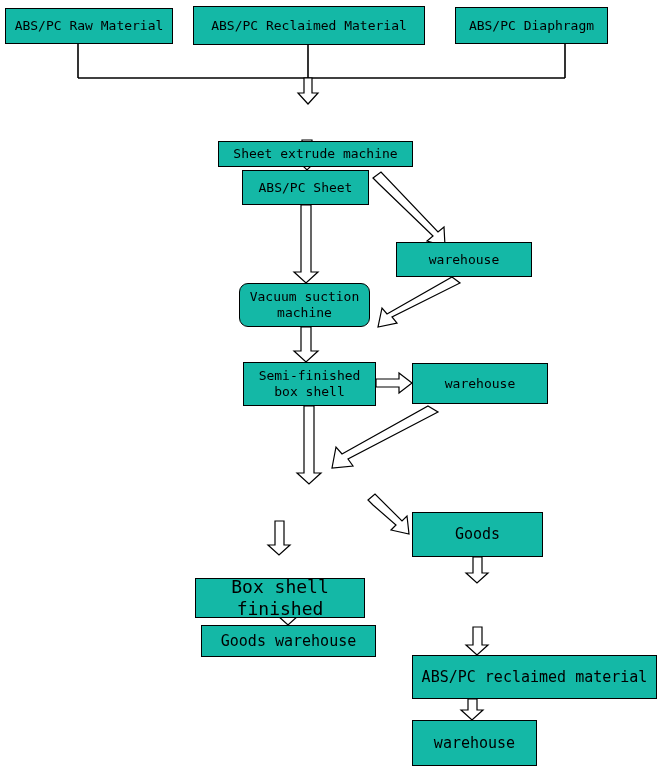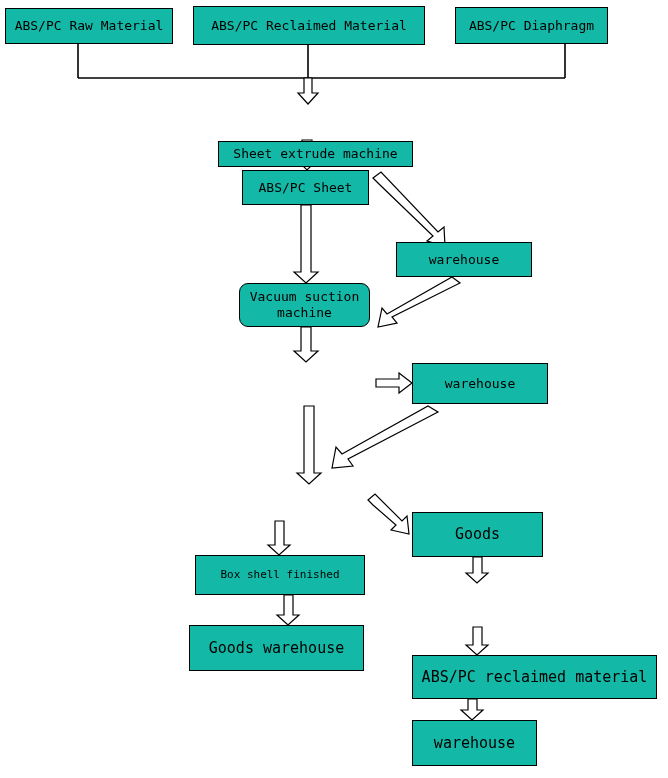--- a/index.html
+++ b/index.html
@@ -166,36 +166,40 @@
 
   <div class="node" style="left:396px; top:242px; width:136px; height:35px; font-size:13px;">
     <span class="node-label">warehouse</span>
   </div>
 
   <div class="node" style="left:239px; top:283px; width:131px; height:44px; font-size:13px;border-radius:9px;">
     <span class="node-label">Vacuum suction
 machine</span>
   </div>
 
+  <div class="node" style="left:243px; top:362px; width:133px; height:44px; font-size:13px;">
+    <span class="node-label">Semi-finished
+box shell</span>
+  </div>
 
   <div class="node" style="left:412px; top:363px; width:136px; height:41px; font-size:13px;">
     <span class="node-label">warehouse</span>
   </div>
 
 
   <div class="node" style="left:412px; top:512px; width:131px; height:45px; font-size:15px;">
     <span class="node-label">Goods</span>
   </div>
 
-  <div class="node" style="left:195px; top:555px; width:170px; height:40px; font-size:11px;">
+  <div class="node" style="left:195px; top:578px; width:170px; height:40px; font-size:18px;">
     <span class="node-label">Box shell finished</span>
   </div>
 
 
-  <div class="node" style="left:189px; top:625px; width:175px; height:46px; font-size:15px;">
+  <div class="node" style="left:201px; top:625px; width:175px; height:32px; font-size:15px;">
     <span class="node-label">Goods warehouse</span>
   </div>
 
   <div class="node" style="left:412px; top:655px; width:245px; height:44px; font-size:15px;">
     <span class="node-label">ABS/PC reclaimed material</span>
   </div>
 
   <div class="node" style="left:412px; top:720px; width:125px; height:46px; font-size:15px;">
     <span class="node-label">warehouse</span>
   </div>

